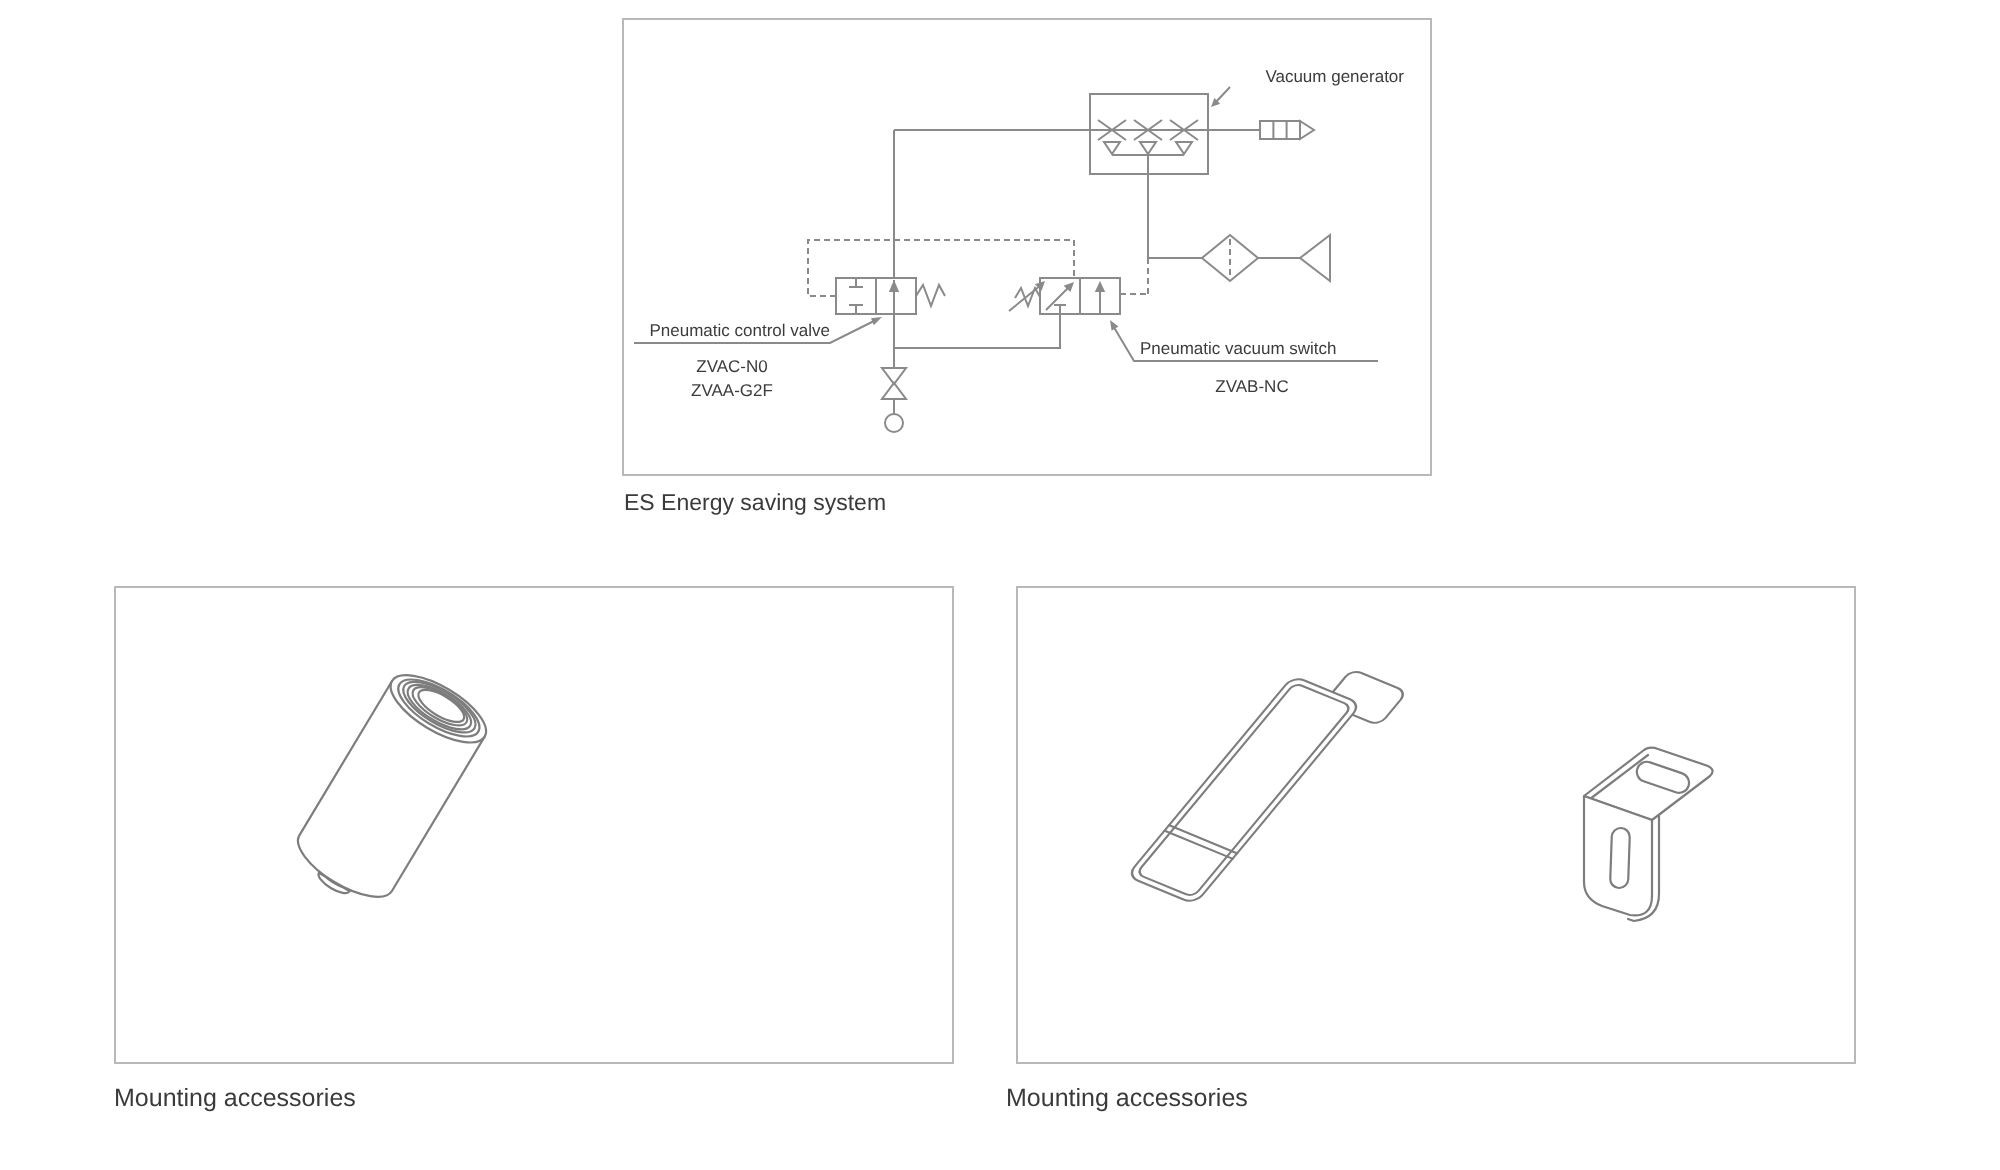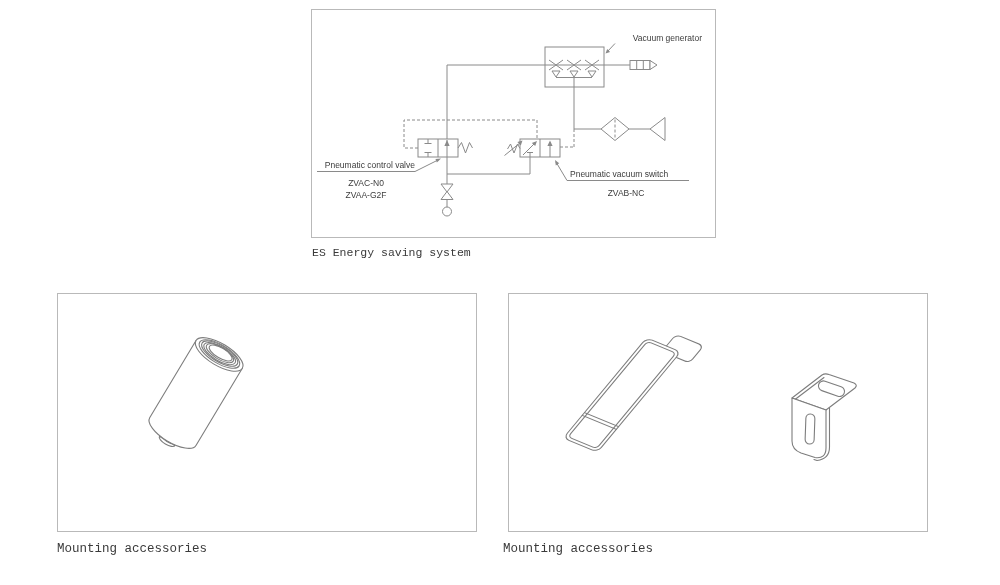--- a/index.html
+++ b/index.html
@@ -2,21 +2,21 @@
 <html><head>
 <meta charset="utf-8">
 <style>
   html,body{margin:0;padding:0;background:#fff;}
   #stage{position:relative;width:1000px;height:585px;background:#ffffff;overflow:hidden;
          font-family:"Liberation Sans",sans-serif;color:#3c3c3c;}
   .panel{position:absolute;border:1px solid #b9b9b9;background:#fff;box-sizing:border-box;}
   #diagram-panel{left:311px;top:9px;width:405px;height:229px;}
   #left-panel{left:57px;top:293px;width:420px;height:239px;}
   #right-panel{left:508px;top:293px;width:420px;height:239px;}
-  .caption{position:absolute;font-size:12.5px;color:#3a3a3a;white-space:nowrap;font-family:Liberation Mono, monospace;}
+  .caption{position:absolute;font-size:12.5px;color:#3a3a3a;white-space:nowrap;}
   #es-caption{left:312px;top:246px;font-size:11.5px;}
   #left-caption{left:57px;top:542px;}
   #right-caption{left:503px;top:542px;}
   .illus{position:absolute;}
   svg text{font-family:"Liberation Sans",sans-serif;fill:#3c3c3c;}
   svg .ln{stroke:#8a8a8a;stroke-width:1;fill:none;}
   svg .lnw{stroke:#8a8a8a;stroke-width:1;fill:#ffffff;}
   svg .dash{stroke:#8a8a8a;stroke-width:1;fill:none;stroke-dasharray:3,2;}
   svg .ah{fill:#8a8a8a;stroke:none;}
   svg .pr{stroke:#7d7d7d;stroke-width:1.1;fill:#ffffff;stroke-linejoin:round;stroke-linecap:round;}

